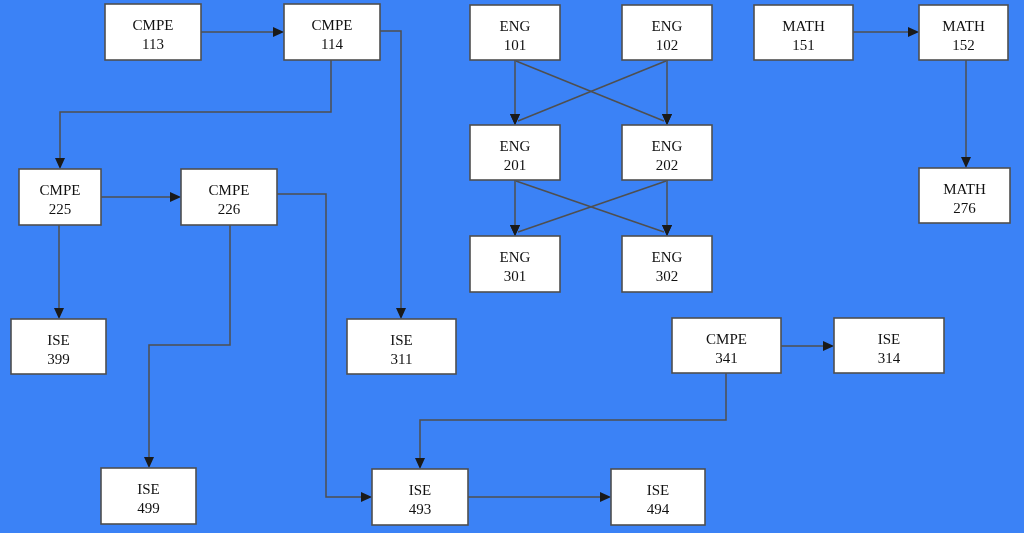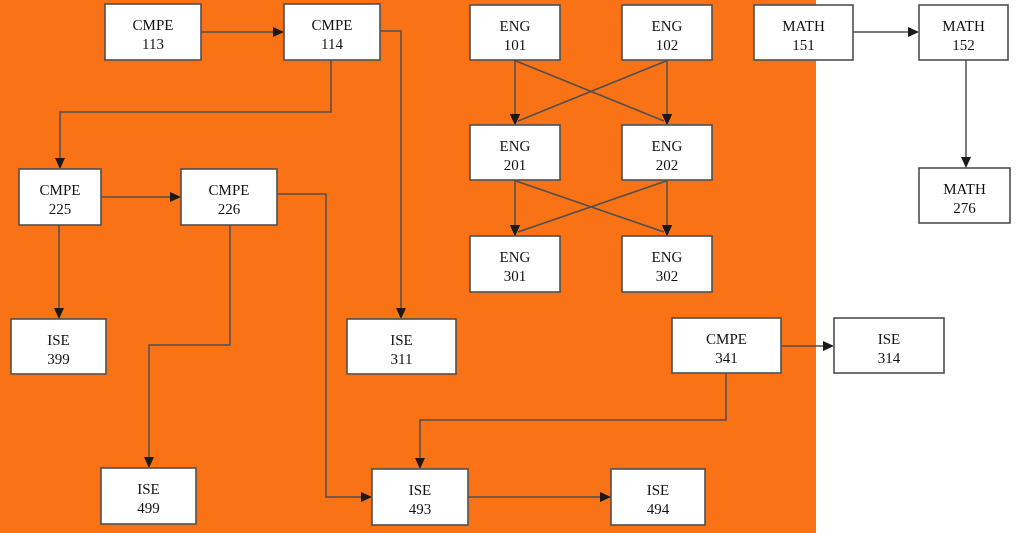--- a/index.html
+++ b/index.html
@@ -9,23 +9,23 @@
     background: #ffffff;
   }
   body {
     width: 1024px;
     height: 533px;
     overflow: hidden;
     font-family: "Liberation Serif", "DejaVu Serif", serif;
   }
   #diagram-root {
     position: relative;
-    width: 816px;
+    width: 1024px;
     height: 533px;
-    background: #f97316;
+    background: #3b82f6;
   }
   svg#flowchart {
     display: block;
     width: 1024px;
     height: 533px;
   }
   .node-box {
     fill: #ffffff;
     stroke: #4f4f4f;
     stroke-width: 1.6;

